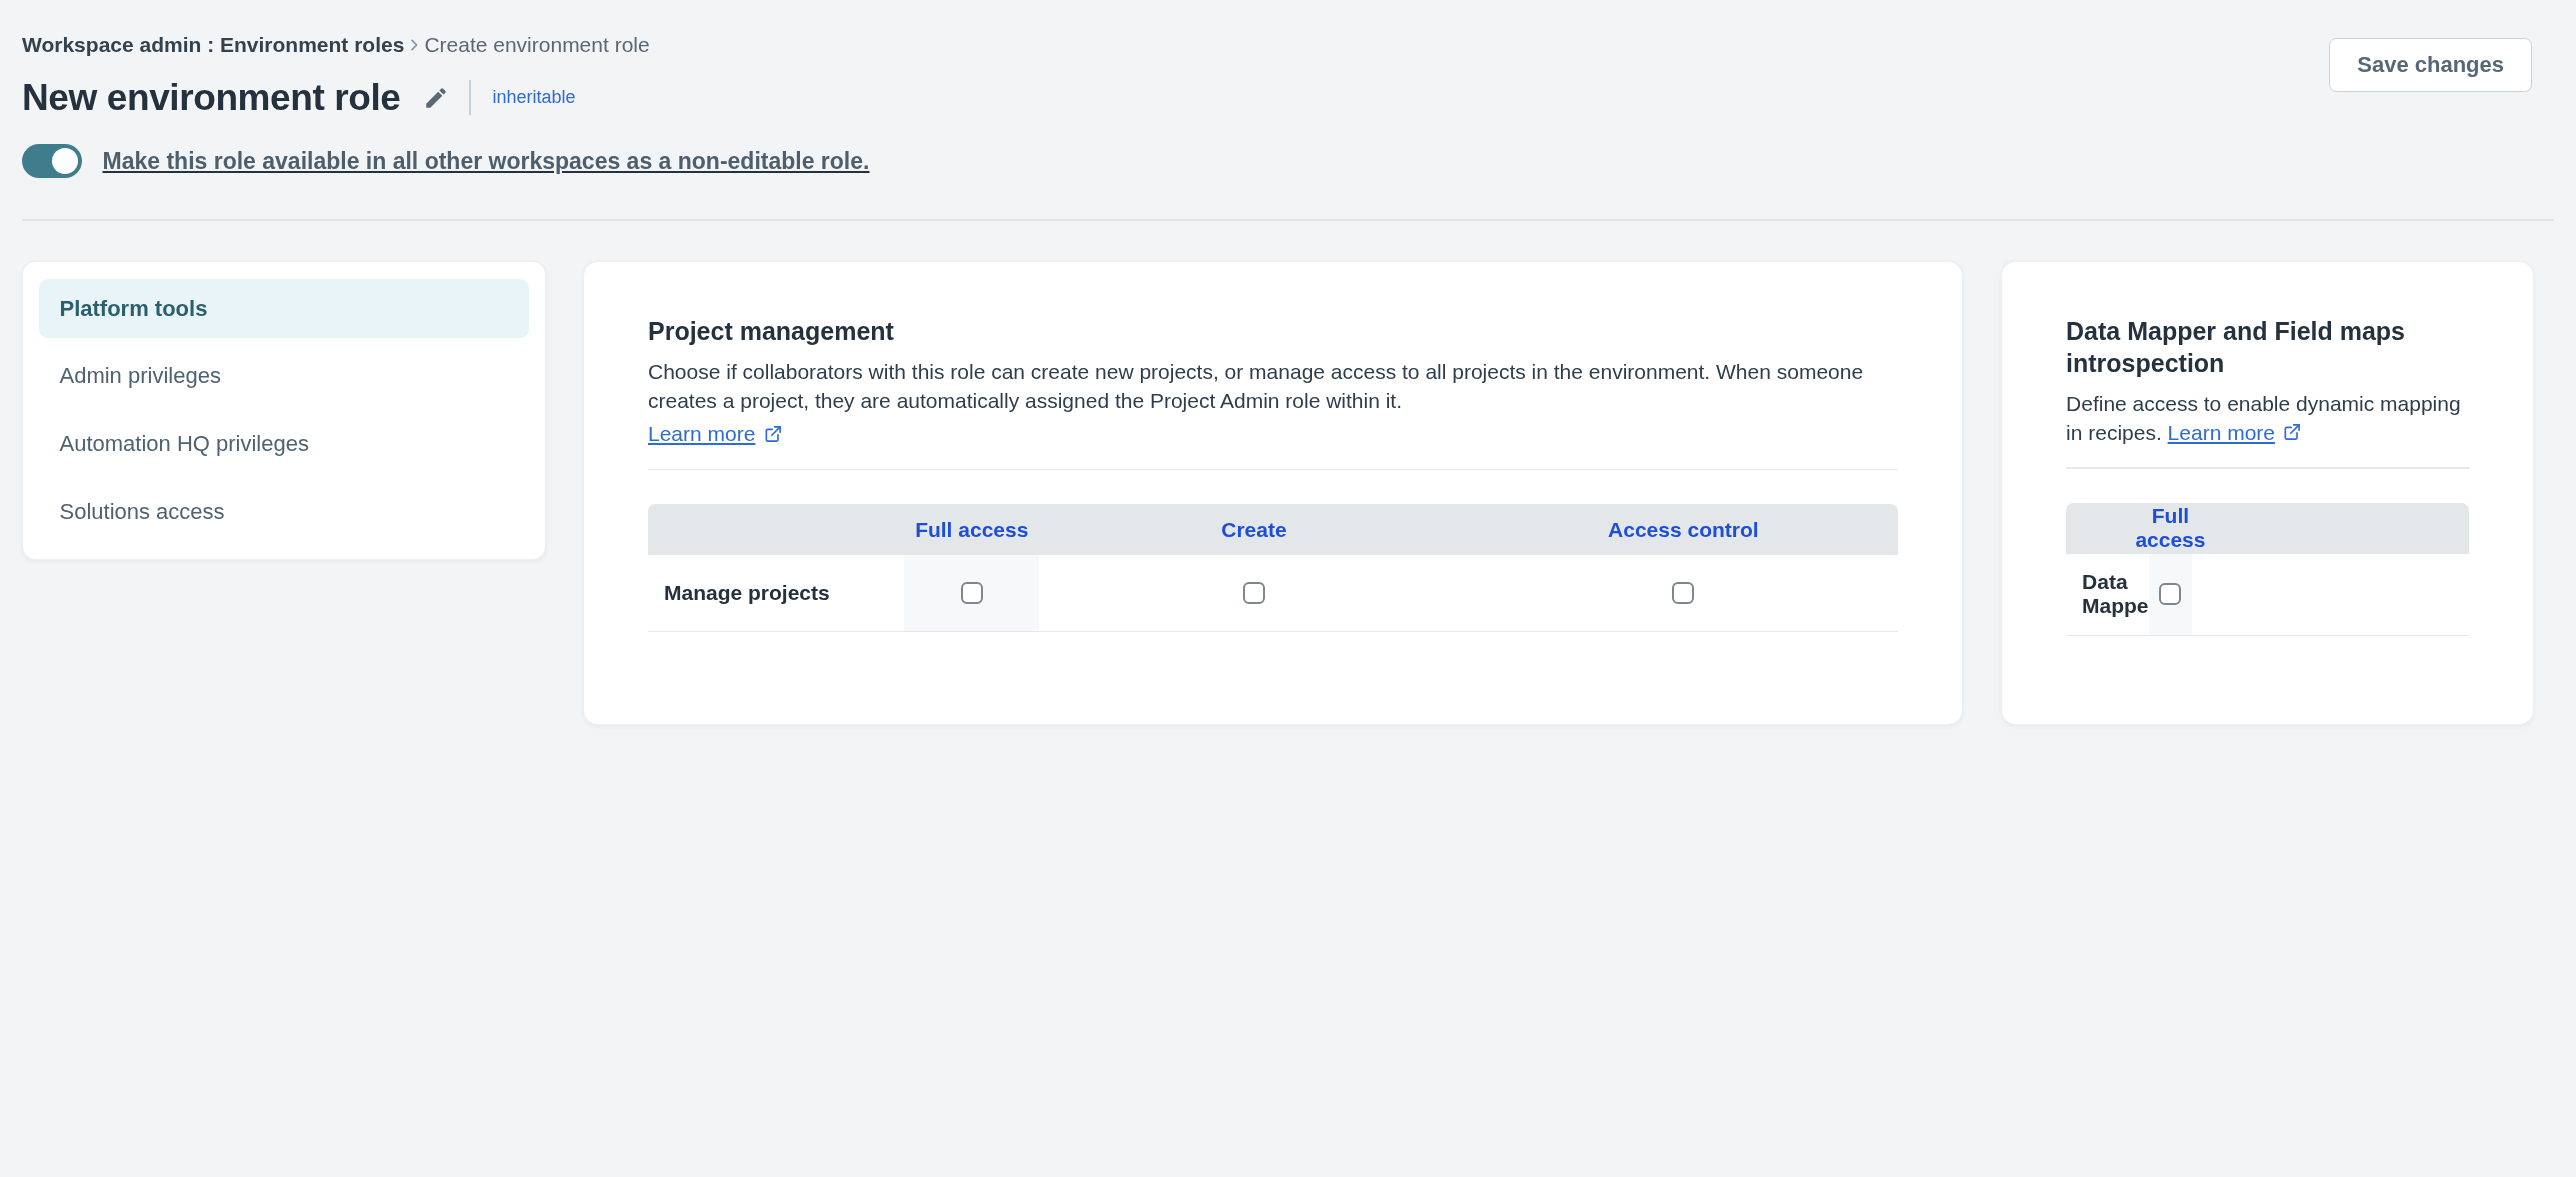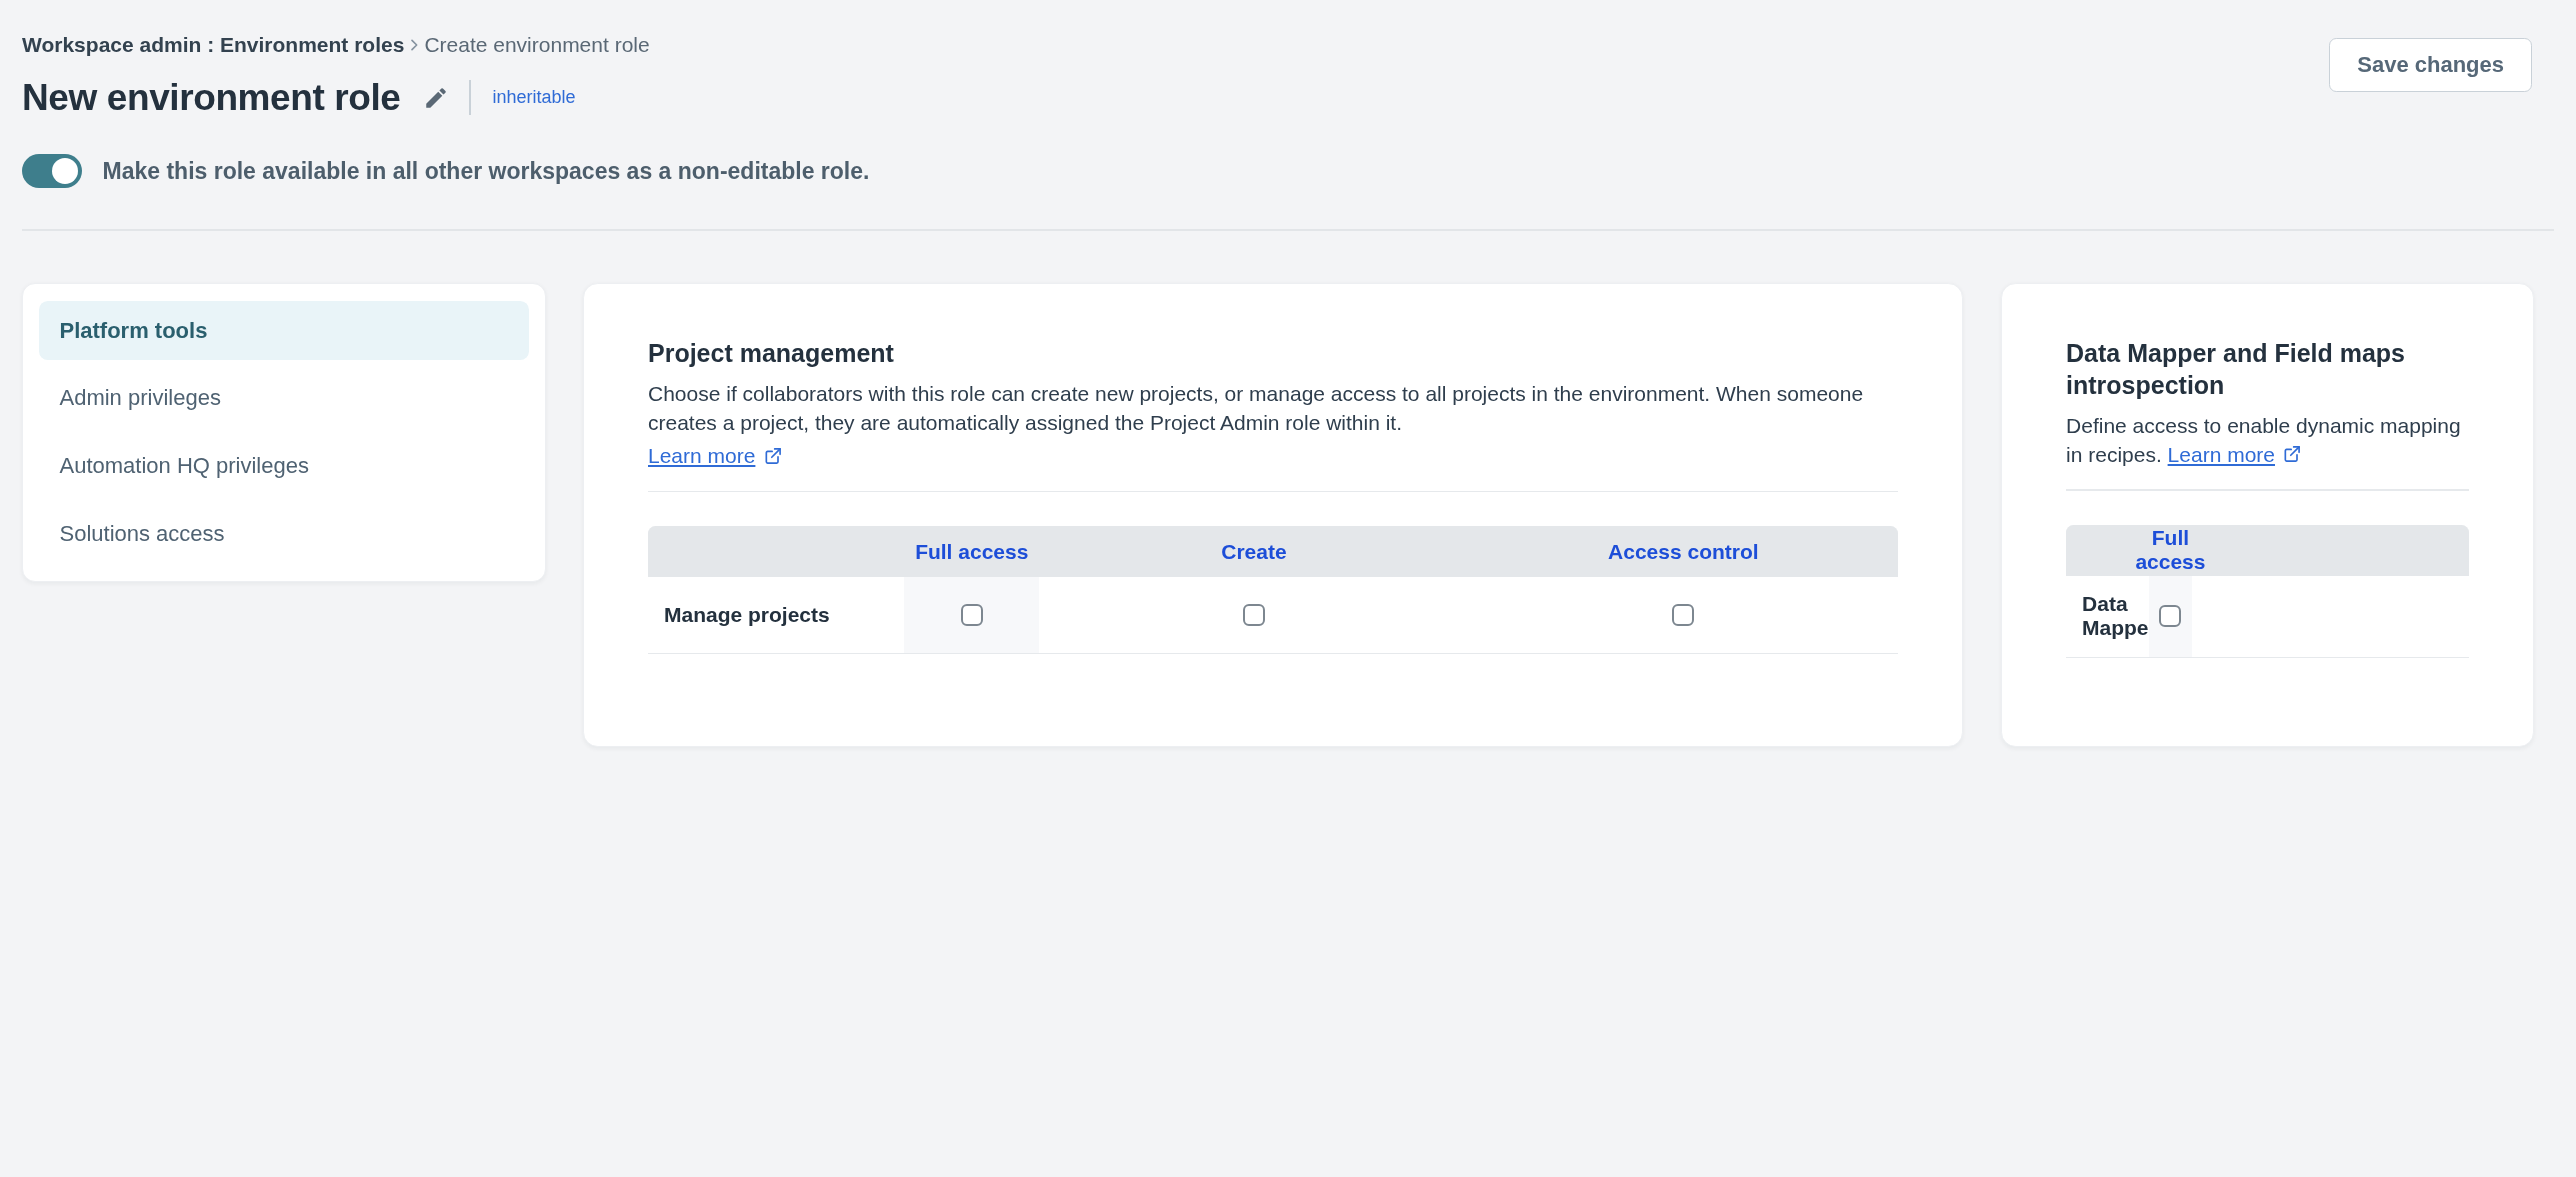--- a/index.html
+++ b/index.html
@@ -28,35 +28,35 @@
   .badge-link { font-size: 18px; color: #2F6BD6; text-decoration: none; cursor: pointer; }
 
   .save-btn {
     position: absolute; right: 44px; top: 38px;
     height: 54px; padding: 0 27px;
     background: #FFFFFF; border: 1.5px solid #C9D1D8; border-radius: 7.3px;
     font-family: "Liberation Sans", sans-serif;
     font-size: 22px; font-weight: bold; color: #566878; cursor: pointer;
   }
 
-  .toggle-row { margin-top: 33px; display: flex; align-items: center; }
+  .toggle-row { margin-top: 23px; display: flex; align-items: center; text-decoration: underline; }
   .toggle {
     width: 60px; height: 34px; border-radius: 17.6px;
     background: #3E7E8C; position: relative; cursor: pointer; flex: 0 0 auto;
   }
   .toggle-knob {
     position: absolute; right: 3.7px; top: 3.7px;
     width: 26px; height: 26px; border-radius: 50%; background: #FFFFFF;
   }
   .toggle-label { margin-left: 20.5px; font-size: 23px; font-weight: bold; color: #4D5E6C; }
 
   .top-divider { margin: 41px 22px 0 22px; height: 1.5px; background: #E2E5E8; }
 
   
-  .content { display: flex; align-items: flex-start; gap: 37px; padding: 52px 42px 0 22px; }
+  .content { display: flex; align-items: flex-start; gap: 37px; padding: 40px 42px 0 22px; }
 
   .sidebar-card {
     width: 524px; flex: 0 0 auto;
     background: #FFFFFF; border: 0.7px solid #EDEFF2; border-radius: 13px;
     padding: 17.6px 16px; box-shadow: 0 1.5px 4.4px rgba(20,30,40,0.05);
   }
   .side-item {
     height: 59px; display: flex; align-items: center;
     padding: 0 20.5px; margin-bottom: 8.8px;
     font-size: 22px; color: #4F6272; border-radius: 8.8px; cursor: pointer;

